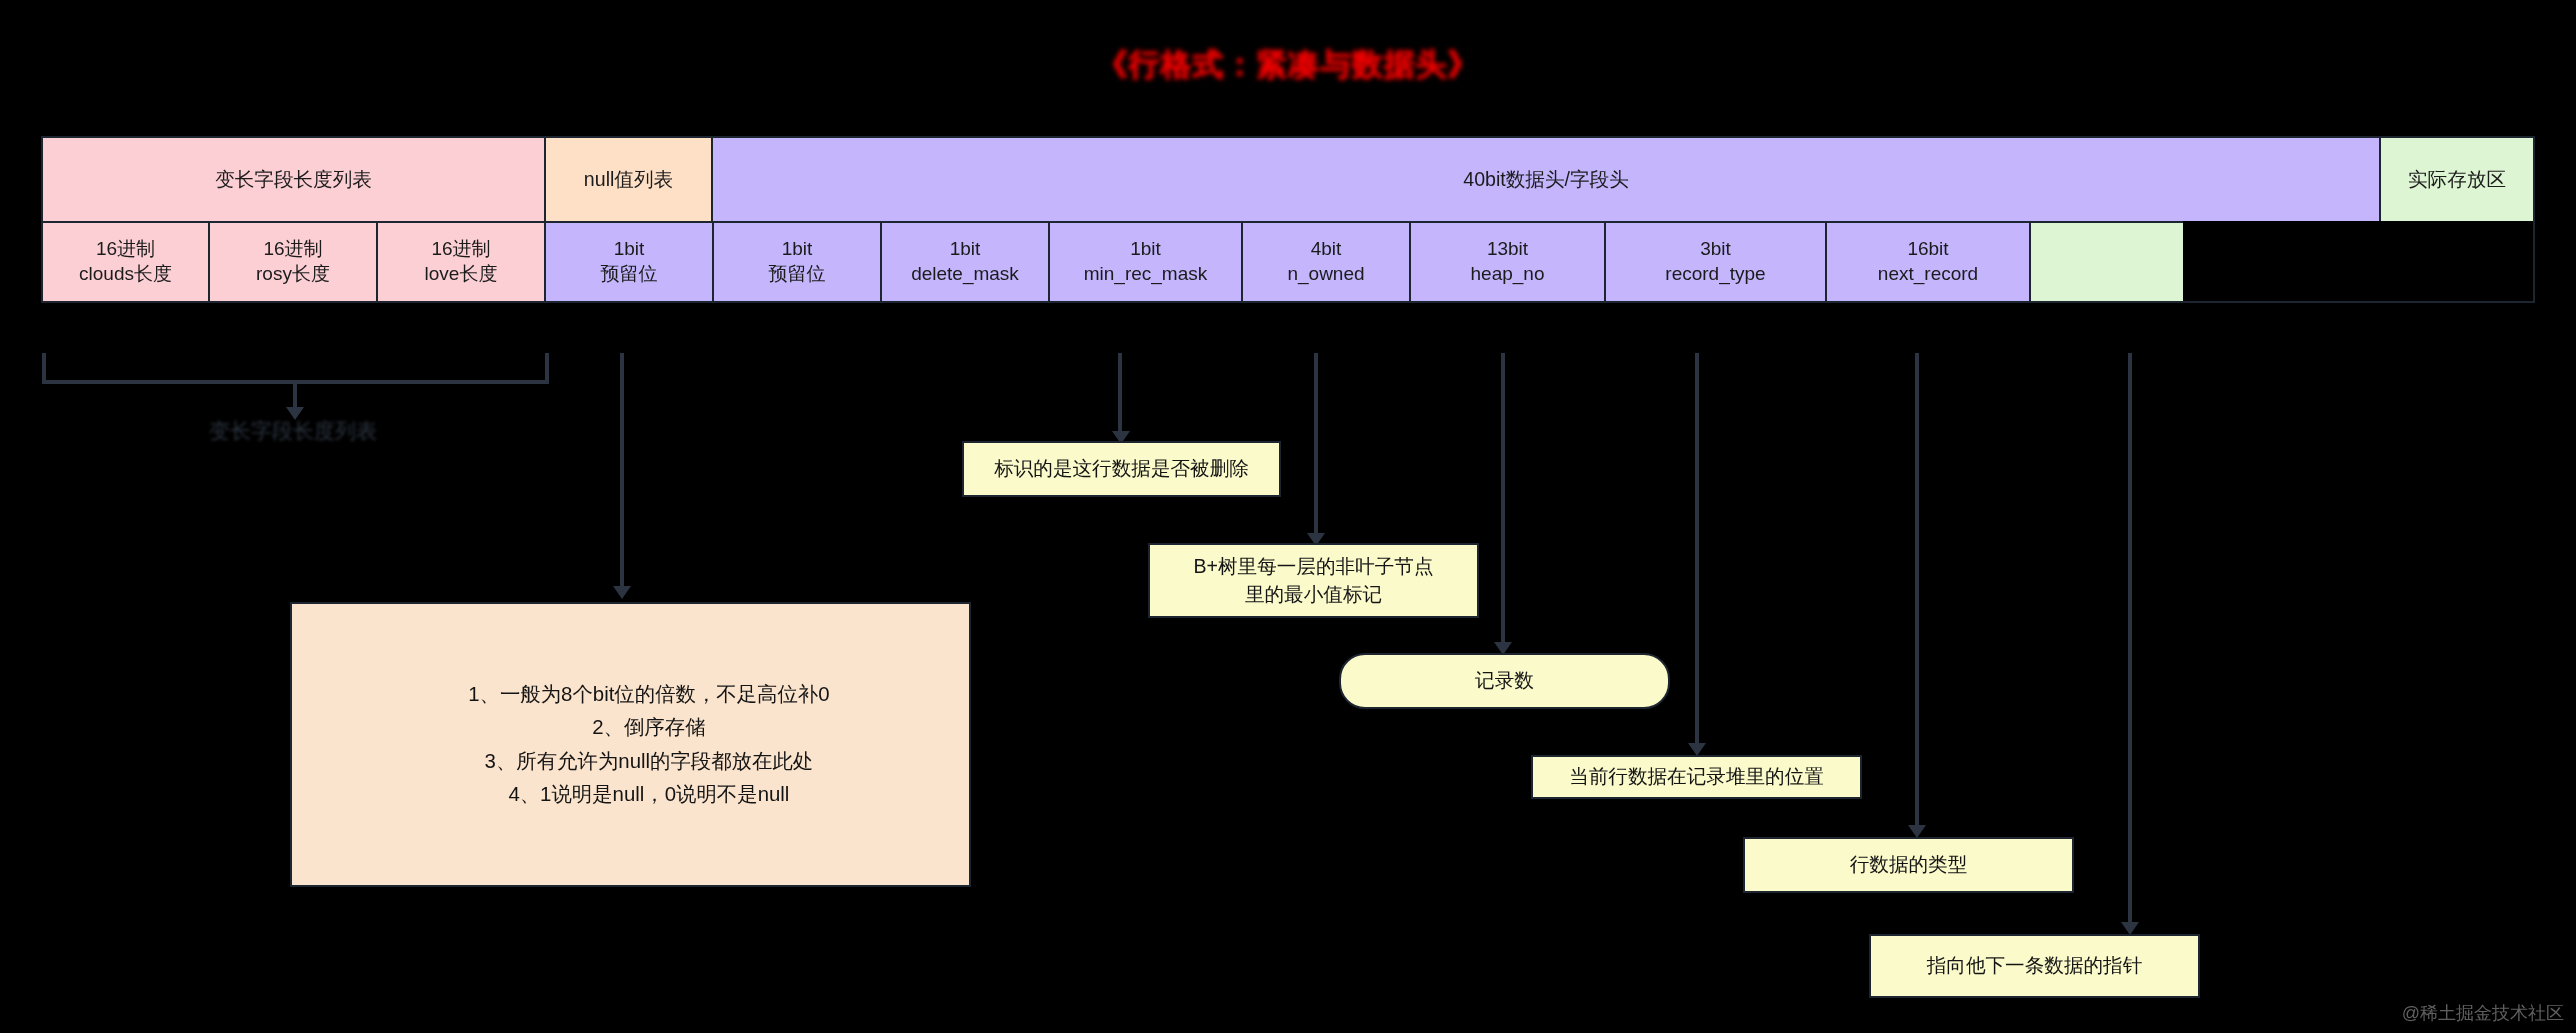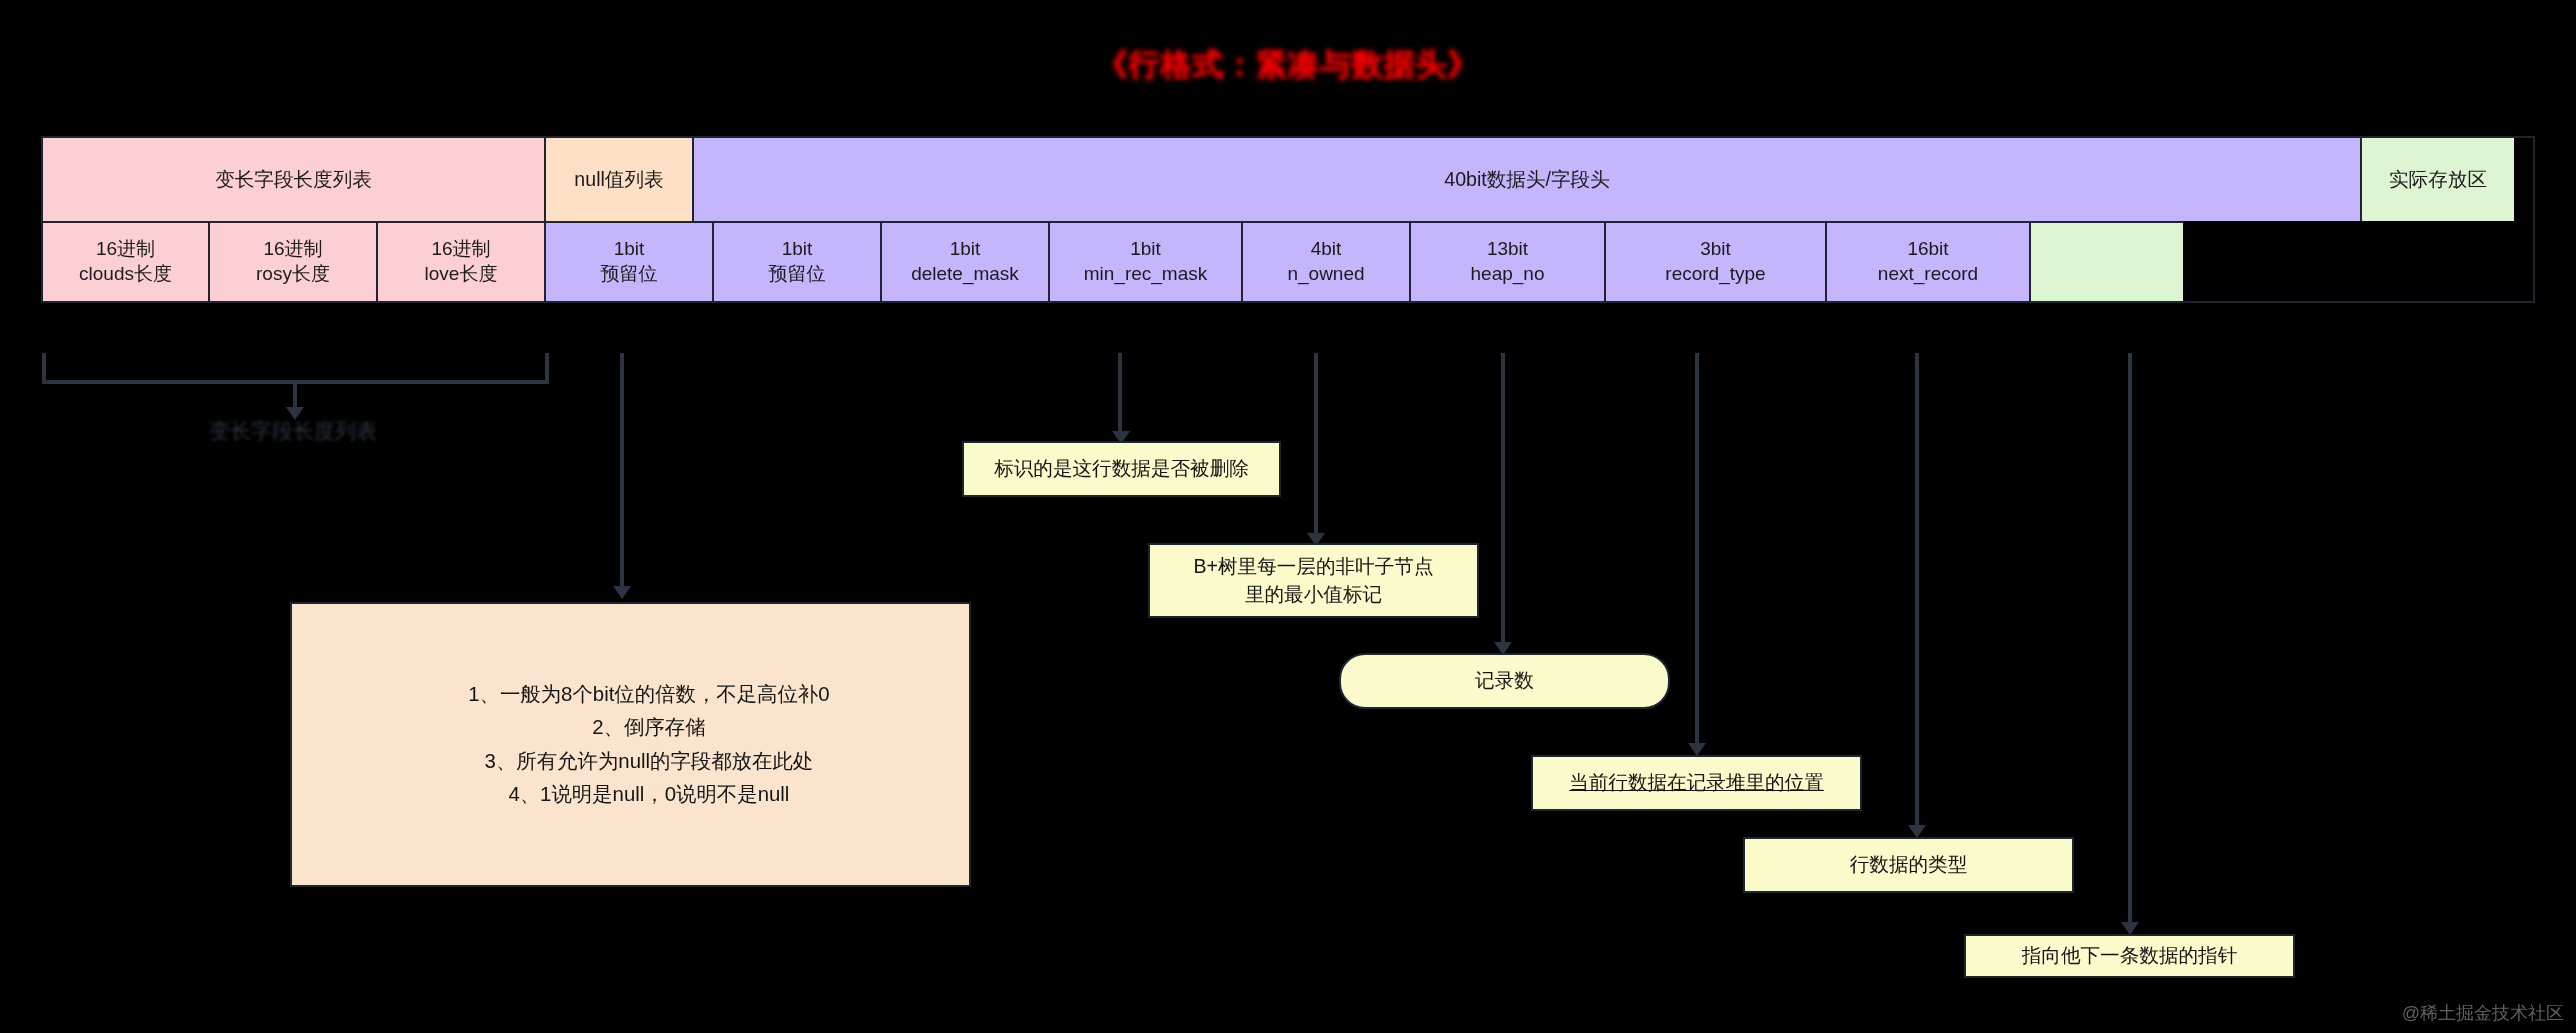--- a/index.html
+++ b/index.html
@@ -135,21 +135,21 @@
 </head>
 <body>
 
 <div id="stage">
 
   <div class="title">《行格式：紧凑与数据头》</div>
 
   <div class="table">
     <div class="trow top">
       <div class="cell c-pink" style="width:503px">变长字段长度列表</div>
-      <div class="cell c-peach" style="width:148px">null值列表</div>
+      <div class="cell c-peach" style="width:167px">null值列表</div>
       <div class="cell c-yellow" style="width:1668px">40bit数据头/字段头</div>
       <div class="cell c-green" style="width:152px">实际存放区</div>
     </div>
     <div class="trow bot">
       <div class="cell c-pink" style="width:167px">16进制
 clouds长度</div>
       <div class="cell c-pink" style="width:168px">16进制
 rosy长度</div>
       <div class="cell c-pink" style="width:168px">16进制
 love长度</div>
@@ -204,22 +204,22 @@
 3、所有允许为null的字段都放在此处
 4、1说明是null，0说明不是null</div>
 
   <div class="note" style="left:962px; top:441px; width:319px; height:56px;">标识的是这行数据是否被删除</div>
 
   <div class="note" style="left:1148px; top:543px; width:331px; height:75px;">B+树里每一层的非叶子节点
 里的最小值标记</div>
 
   <div class="note" style="left:1339px; top:653px; width:331px; height:56px;border-radius:26px;">记录数</div>
 
-  <div class="note" style="left:1531px; top:755px; width:331px; height:56px;text-decoration:underline;">当前行数据在记录堆里的位置</div>
+  <div class="note" style="left:1531px; top:755px; width:331px; height:44px;">当前行数据在记录堆里的位置</div>
 
   <div class="note" style="left:1743px; top:837px; width:331px; height:56px;">行数据的类型</div>
 
-  <div class="note" style="left:1964px; top:934px; width:331px; height:44px;">指向他下一条数据的指针</div>
+  <div class="note" style="left:1869px; top:934px; width:331px; height:64px;">指向他下一条数据的指针</div>
 
   <div class="watermark">@稀土掘金技术社区</div>
 
 </div>
 
 
 </body></html>

